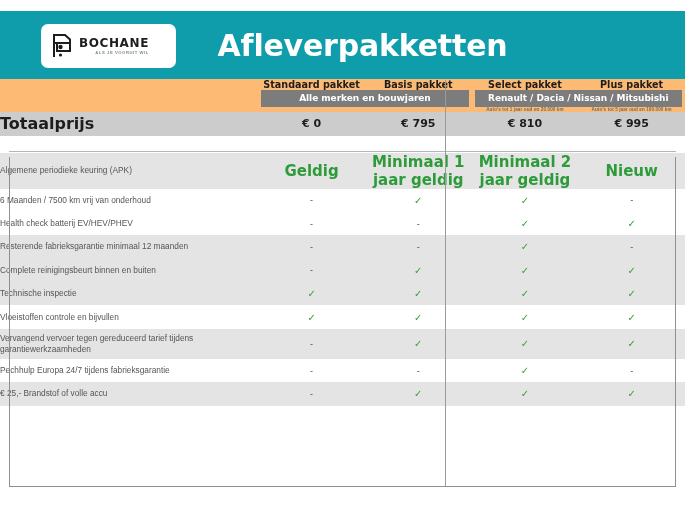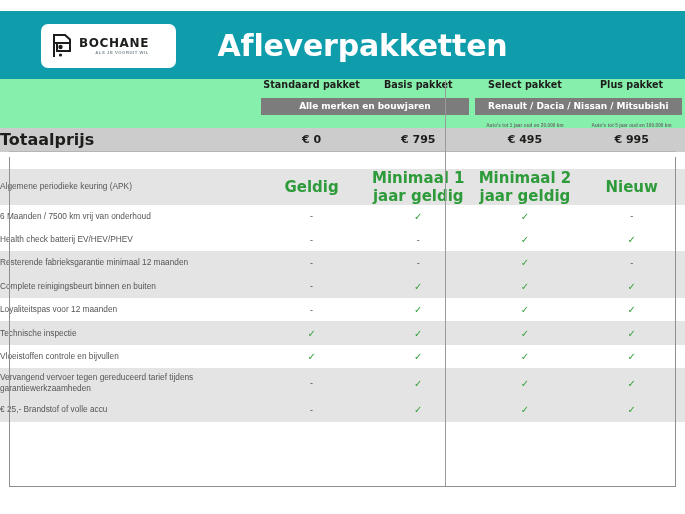--- a/index.html
+++ b/index.html
@@ -104,42 +104,42 @@
     padding: 0;
     margin: 0;
     border: 0;
   }
 
   .col-feature { width: 230px; }
   .col-pkg     { width: 95px; }
 
   
   .hdr-cell {
-    background: #86efac;
+    background: #fdba74;
     vertical-align: middle;
     text-align: center;
   }
   .hdr-name {
     font-size: 9.6px;
     font-weight: bold;
     color: #1d1d1b;
     padding-top: 6px;
     padding-bottom: 3px;
     font-family: "DejaVu Sans", sans-serif;
   }
   .badge {
     display: block;
     background: #7c7c7c;
     color: #ffffff;
     font-size: 9px;
     font-weight: bold;
     font-family: "DejaVu Sans", sans-serif;
     text-align: center;
     padding: 3px 0 3.5px 0;
-    margin: 8px 3px;
+    margin: 0 3px;
     letter-spacing: -0.05px;
   }
   .subnote {
     font-size: 4.6px;
     color: #6d6d6d;
     font-weight: bold;
     text-align: center;
     padding-top: 3px;
     padding-bottom: 2px;
     letter-spacing: 0.1px;
@@ -296,21 +296,21 @@
         <td class="hdr-cell subnote"></td>
         <td class="hdr-cell subnote"></td>
         <td class="hdr-cell subnote">Auto's tot 1 jaar oud en 20.000 km</td>
         <td class="hdr-cell subnote">Auto's tot 5 jaar oud en 100.000 km</td>
       </tr>
 
       <tr class="total-row">
         <td class="total-label">Totaalprijs</td>
         <td class="total-val">€ 0</td>
         <td class="total-val">€ 795</td>
-        <td class="total-val">€ 495</td>
+        <td class="total-val">€ 810</td>
         <td class="total-val">€ 995</td>
       </tr>
 
       <tr>
         <td colspan="5" style="height:17px;background:#ffffff;"></td>
       </tr>
 
       <tr class="body-row row-even">
           <td class="feat">Algemene periodieke keuring (APK)</td>
           <td class="val word">Geldig</td>
@@ -339,47 +339,47 @@
           <td class="val check">✓</td>
           <td class="val dash">-</td>
         </tr>
         <tr class="body-row row-even">
           <td class="feat">Complete reinigingsbeurt binnen en buiten</td>
           <td class="val dash">-</td>
           <td class="val check">✓</td>
           <td class="val check">✓</td>
           <td class="val check">✓</td>
         </tr>
-        <tr class="body-row row-odd">
-          <td class="feat">Loyaliteitspas voor 12 maanden</td>
-          <td class="val dash">-</td>
-          <td class="val check">✓</td>
-          <td class="val check">✓</td>
-          <td class="val check">✓</td>
-        </tr>
         <tr class="body-row row-even">
           <td class="feat">Technische inspectie</td>
           <td class="val check">✓</td>
           <td class="val check">✓</td>
           <td class="val check">✓</td>
           <td class="val check">✓</td>
         </tr>
         <tr class="body-row row-odd">
           <td class="feat">Vloeistoffen controle en bijvullen</td>
           <td class="val check">✓</td>
           <td class="val check">✓</td>
           <td class="val check">✓</td>
           <td class="val check">✓</td>
         </tr>
         <tr class="body-row row-even tall">
           <td class="feat">Vervangend vervoer tegen gereduceerd tarief tijdens garantiewerkzaamheden</td>
           <td class="val dash">-</td>
           <td class="val check">✓</td>
           <td class="val check">✓</td>
           <td class="val check">✓</td>
+        </tr>
+        <tr class="body-row row-odd">
+          <td class="feat">Pechhulp Europa 24/7 tijdens fabrieksgarantie</td>
+          <td class="val dash">-</td>
+          <td class="val dash">-</td>
+          <td class="val check">✓</td>
+          <td class="val dash">-</td>
         </tr>
         <tr class="body-row row-even">
           <td class="feat">€ 25,- Brandstof of  volle accu</td>
           <td class="val dash">-</td>
           <td class="val check">✓</td>
           <td class="val check">✓</td>
           <td class="val check">✓</td>
         </tr>
 
       <tr>

